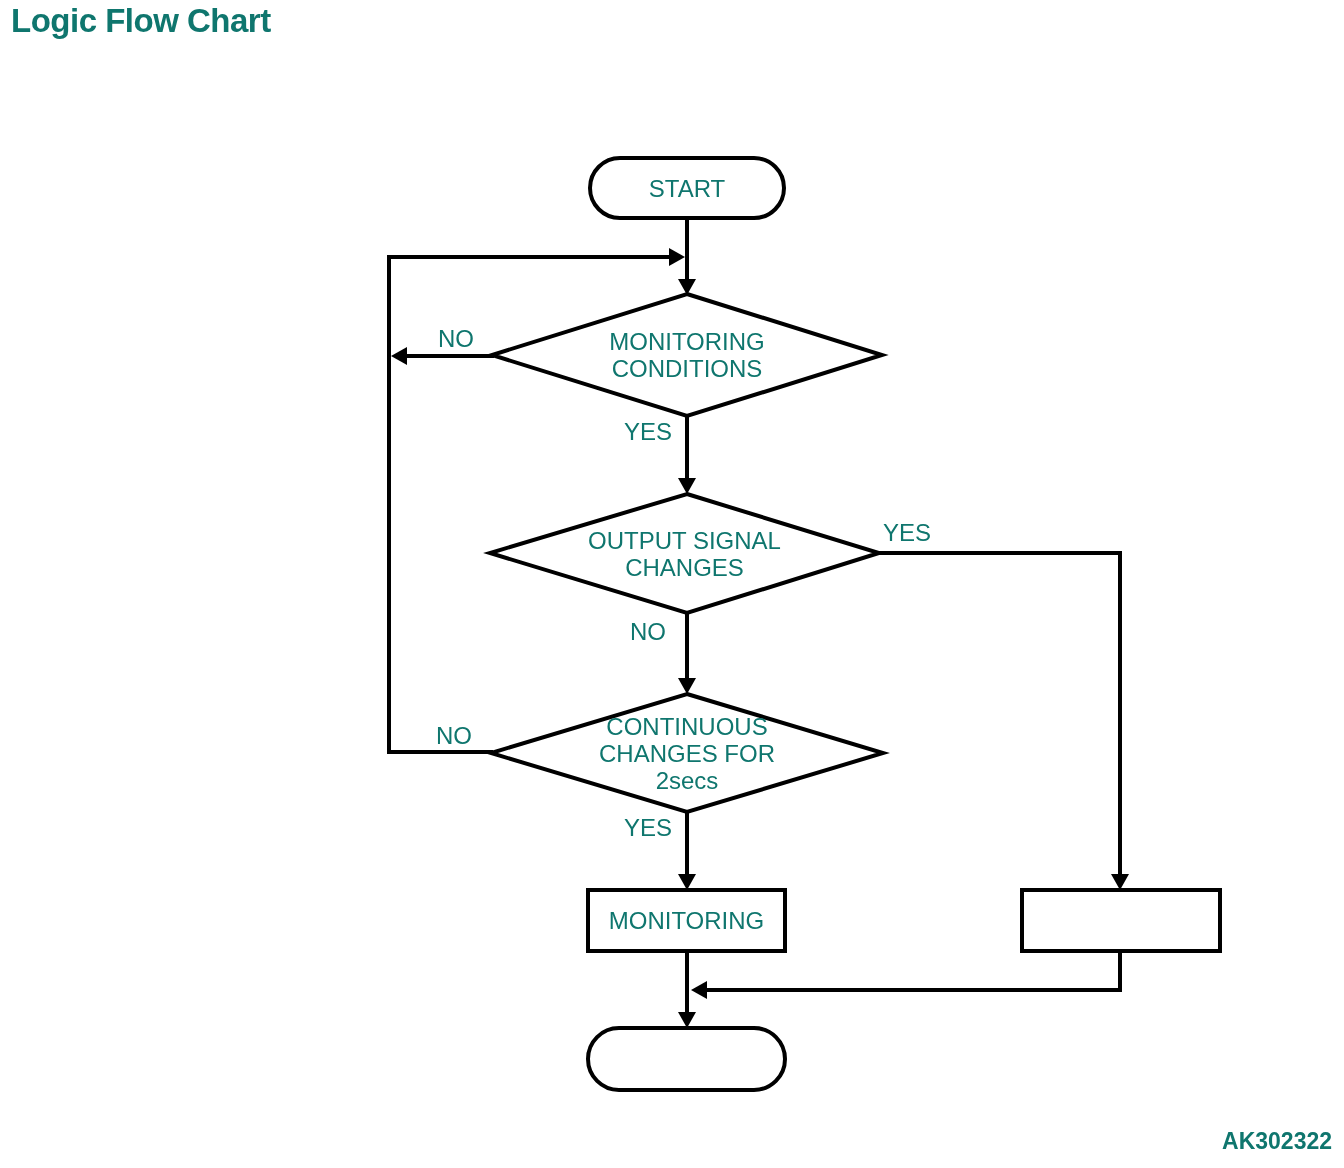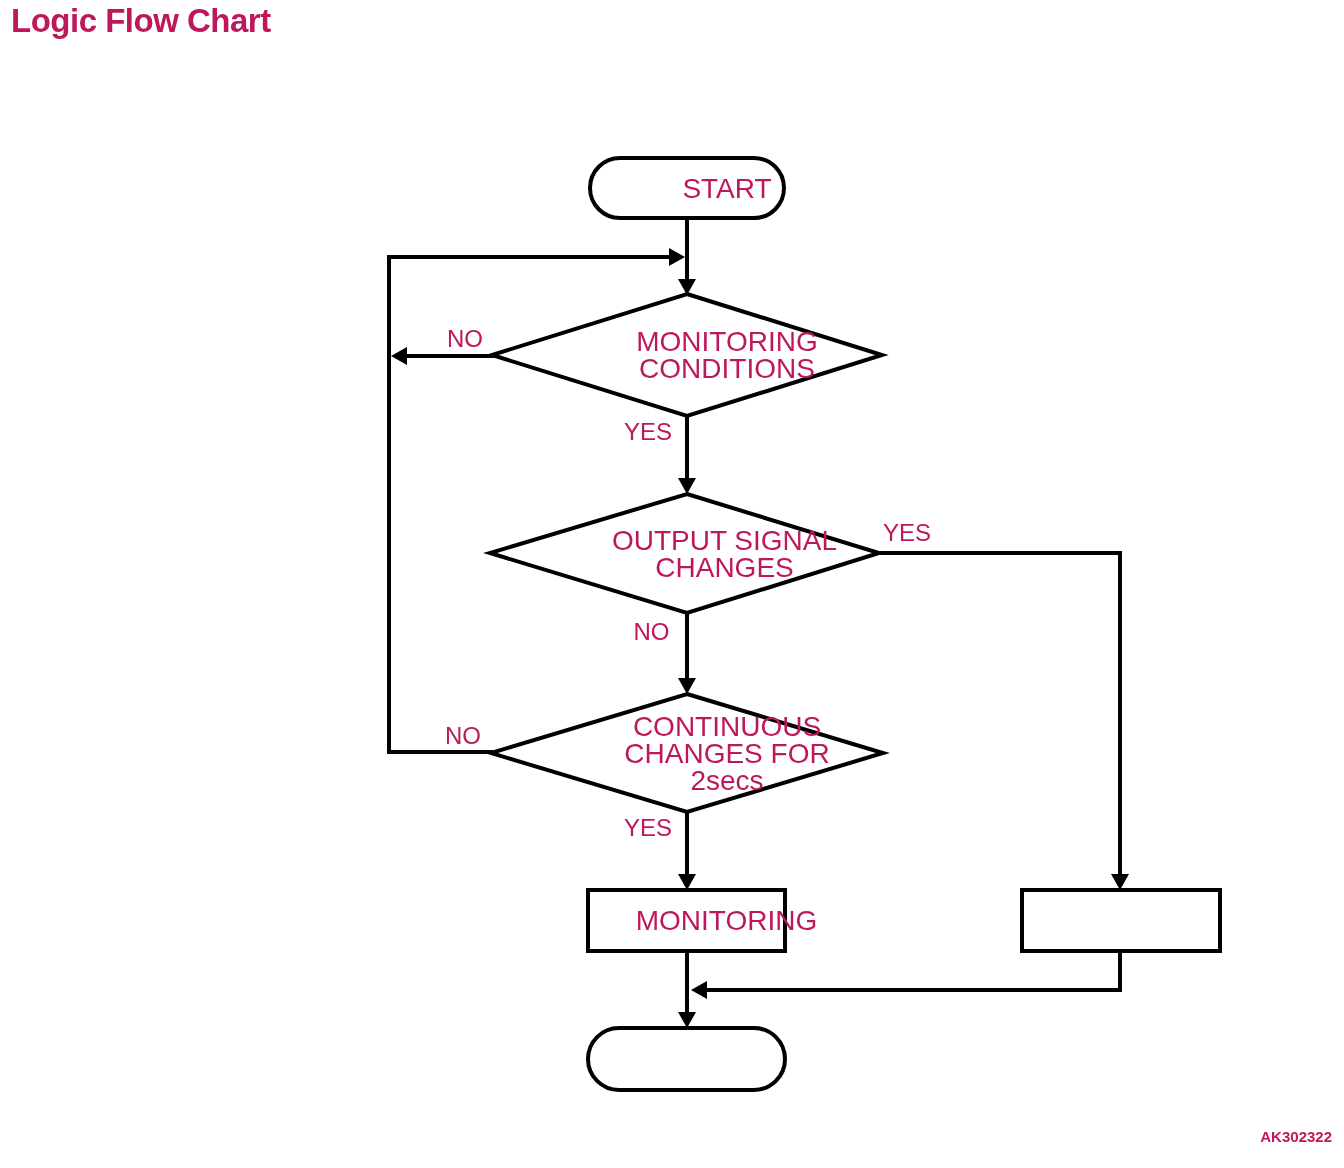--- a/index.html
+++ b/index.html
@@ -6,21 +6,21 @@
     margin: 0;
     padding: 0;
     background: #ffffff;
   }
   #page {
     position: relative;
     width: 1344px;
     height: 1168px;
     background: #ffffff;
     font-family: "Liberation Sans", sans-serif;
-    color: #be185d;
+    color: #0f766e;
     overflow: hidden;
   }
   #flow-svg {
     position: absolute;
     left: 0;
     top: 0;
     width: 1344px;
     height: 1168px;
   }
   .page-title {
@@ -31,39 +31,38 @@
     font-weight: bold;
     letter-spacing: -0.5px;
     white-space: nowrap;
   }
   .node-label {
     position: absolute;
     display: flex;
     align-items: center;
     justify-content: center;
     text-align: center;
-    font-size: 28px;
+    font-size: 24px;
     line-height: 27px;
     white-space: pre-line;
-    padding-left: 40px;
   }
   .edge-label {
     position: absolute;
     font-size: 24px;
     line-height: 24px;
     white-space: nowrap;
   }
   .edge-label.right-aligned {
-    text-align: center;
+    text-align: left;
   }
   .figure-code {
     position: absolute;
     right: 12px;
     top: 1128px;
-    font-size: 15px;
+    font-size: 23px;
     font-weight: bold;
     white-space: nowrap;
   }
   .shape-line {
     stroke: #000000;
     stroke-width: 4;
     fill: none;
   }
   .shape-filled {
     stroke: #000000;

